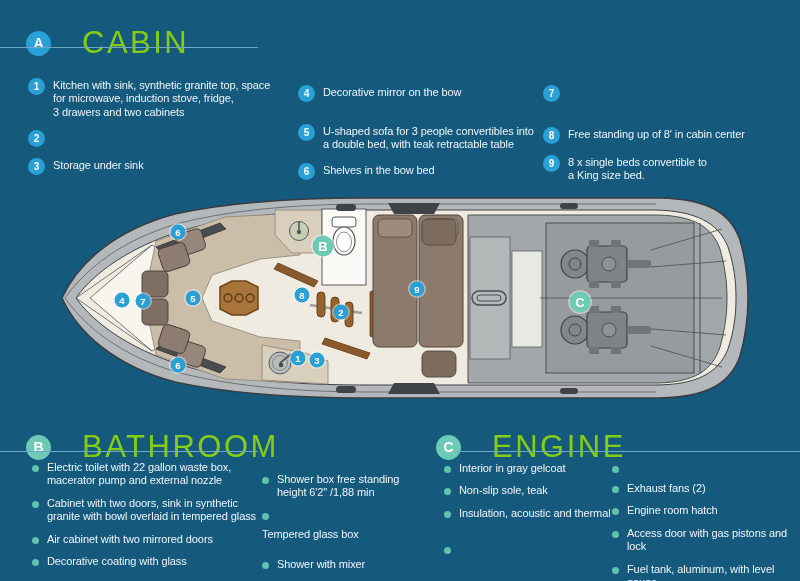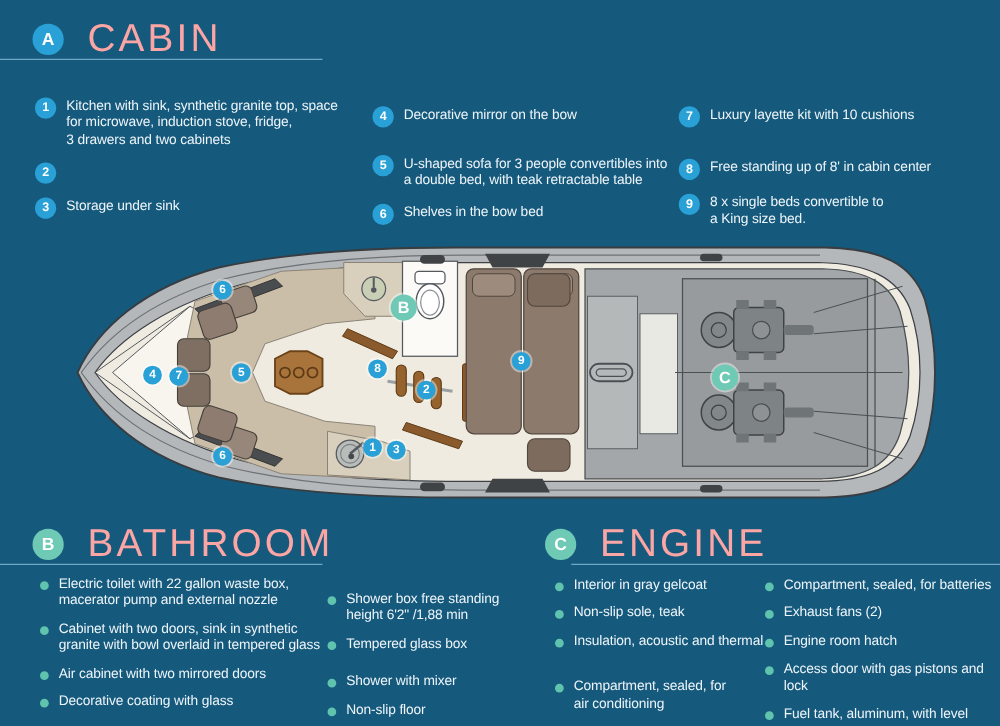--- a/index.html
+++ b/index.html
@@ -5,22 +5,22 @@
   html,body{margin:0;padding:0;}
   .page{
     position:relative;width:800px;height:581px;overflow:hidden;
     background:#15597d;
     font-family:"Liberation Sans","DejaVu Sans",sans-serif;
     color:#eef5f9;
   }
   
   .sec-header{position:absolute;display:flex;align-items:center;gap:15px;}
   .sec-header h1{
-    margin:4px;font-size:31px;font-weight:300;letter-spacing:2.5px;
-    color:#fca5a5;
+    margin:16px;font-size:31px;font-weight:300;letter-spacing:2.5px;
+    color:#84cc16;
   }
   .badge-lg{
     width:25px;height:25px;border-radius:50%;flex-shrink:0;
     display:flex;align-items:center;justify-content:center;
     font-size:14px;font-weight:bold;color:#ffffff;
   }
   .badge-blue{background:#29a0d6;}
   .badge-teal{background:#6ec9b5;}
   .rule{position:absolute;height:1px;background:#6fa7c6;}
   #rule-a{left:0;top:47px;width:258px;}
@@ -34,21 +34,21 @@
   .cols{position:absolute;display:flex;align-items:flex-start;}
   #cols-cabin{left:28px;top:79px;}
   #cols-cabin .col-0{width:270px;}
   #cols-cabin .col-1{width:245px;padding-top:7px;}
   #cols-cabin .col-2{width:250px;padding-top:7px;}
   #cols-cabin .col-1 .item:first-child{margin-bottom:23px;}
   #cols-cabin .col-2 .item:first-child{margin-bottom:26px;}
   #cols-bathroom{left:32px;top:461px;}
   #cols-bathroom .col-0{width:230px;}
   #cols-bathroom .col-1{width:180px;margin-top:12px;}
-  #cols-bathroom .col-1 .item:nth-child(2){margin-bottom:17px;}
+  #cols-bathroom .col-1 .item:nth-child(2){margin-bottom:17px;flex-direction:column;}
   #cols-engine{left:444px;top:462px;}
   #cols-engine .col-0{width:168px;}
   #cols-engine .col-1{width:195px;}
   #cols-engine .col-0 .item:nth-child(3){margin-bottom:23px;}
   .item{display:flex;gap:8px;margin-bottom:12px;}
   #cols-bathroom .item,#cols-engine .item{margin-bottom:9px;}
   .txt{
     font-size:11px;line-height:1.22;letter-spacing:-0.1px;
     color:#eef5f9;white-space:pre-line;
   }
@@ -111,21 +111,20 @@
 a double bed, with teak retractable table</span>
         </div>
         <div class="item">
           <span class="numbadge">6</span>
           <span class="txt">Shelves in the bow bed</span>
         </div>
       </div>
       <div class="col col-2">
         <div class="item">
           <span class="numbadge">7</span>
-          <span class="txt">Luxury layette kit with 10 cushions</span>
         </div>
         <div class="item">
           <span class="numbadge">8</span>
           <span class="txt">Free standing up of 8' in cabin center</span>
         </div>
         <div class="item">
           <span class="numbadge">9</span>
           <span class="txt">8 x single beds convertible to
 a King size bed.</span>
         </div>
@@ -325,28 +324,25 @@
         <div class="item">
           <span class="bullet"></span>
           <span class="txt">Non-slip sole, teak</span>
         </div>
         <div class="item">
           <span class="bullet"></span>
           <span class="txt">Insulation, acoustic and thermal</span>
         </div>
         <div class="item">
           <span class="bullet"></span>
-          <span class="txt">Compartment, sealed, for
-air conditioning</span>
         </div>
       </div>
       <div class="col col-1">
         <div class="item">
           <span class="bullet"></span>
-          <span class="txt">Compartment, sealed, for batteries</span>
         </div>
         <div class="item">
           <span class="bullet"></span>
           <span class="txt">Exhaust fans (2)</span>
         </div>
         <div class="item">
           <span class="bullet"></span>
           <span class="txt">Engine room hatch</span>
         </div>
         <div class="item">

